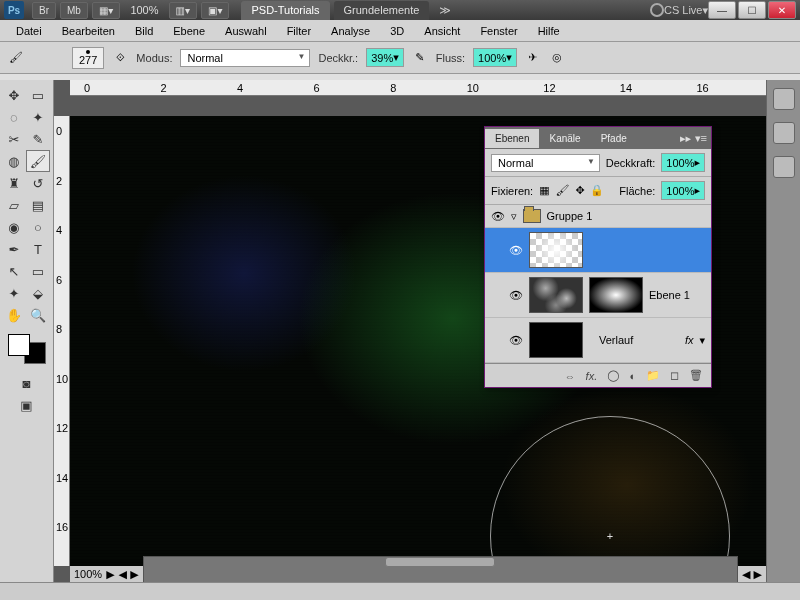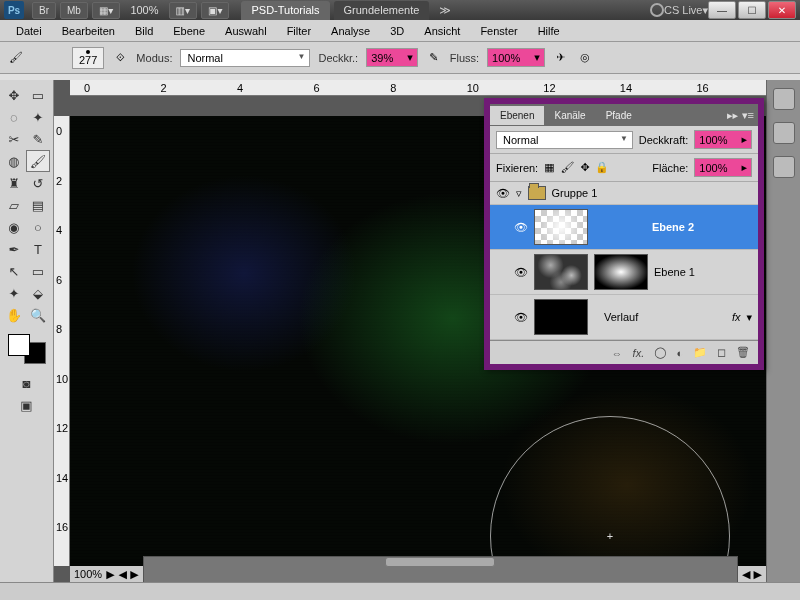--- a/index.html
+++ b/index.html
@@ -25,21 +25,21 @@
 .menubar { height:22px; background:#d4d4d4; border-bottom:1px solid #999; display:flex; align-items:center; padding:0 8px; gap:4px;}
 .menubar span { padding:2px 8px; cursor:default; }
 
 
 .optbar { height:32px; background:#d4d4d4; border-bottom:1px solid #999; display:flex; align-items:center; padding:0 8px; gap:8px;}
 .brush-chip { display:flex; flex-direction:column; align-items:center; font-size:9px; border:1px solid #999; padding:2px 6px; background:#eee;margin-left:40px;}
 .brush-chip .dot{width:4px;height:4px;background:#000;border-radius:50%;}
 .opt-label{color:#333;}
 .select{border:1px solid #999;background:#fff;padding:2px 22px 2px 6px;position:relative;}
 .select::after{content:"▼";position:absolute;right:4px;font-size:8px;color:#555;}
-.pct-box{display:flex;align-items:center;border:1px solid #999;background:#ec4899;padding:2px 4px;gap:14px;}
+.pct-box{display:flex;align-items:center;border:1px solid #999;background:#5eead4;padding:2px 4px;gap:0;}
 .icon-sm{width:16px;height:16px;display:flex;align-items:center;justify-content:center;}
 
 
 .main { position:absolute; top:80px; left:0; right:0; bottom:18px; display:flex; background:#b0b0b0;}
 .toolbox { width:54px; background:#d4d4d4; border-right:1px solid #888; padding:4px 2px;}
 .toolbox .row{display:flex;}
 .tool{width:24px;height:22px;border:1px solid transparent;display:flex;align-items:center;justify-content:center;font-size:13px;color:#333;}
 .swatch{width:38px;height:30px;position:relative;margin:8px auto;}
 .swatch .fg{width:22px;height:22px;background:#fff;border:1px solid #000;position:absolute;top:0;left:0;}
 .swatch .bg{width:22px;height:22px;background:#000;border:1px solid #666;position:absolute;bottom:0;right:0;}
@@ -63,21 +63,21 @@
 .brush-circle::after{content:"+";position:absolute;left:50%;top:50%;transform:translate(-50%,-50%);color:#ddd;font-size:11px;}
 .hscroll{position:absolute;bottom:0;left:16px;right:0;height:16px;background:#ccc;display:flex;align-items:center;font-size:9px;gap:4px;padding:0 4px;}
 .hscroll .thumb{flex:1;display:flex;justify-content:center;}
 .hscroll .thumb div{width:110px;height:10px;background:#aaa;border:1px solid #777;border-radius:3px;}
 
 
 .rightdock{width:34px;background:#8f8f8f;border-left:1px solid #666;display:flex;flex-direction:column;align-items:center;gap:12px;padding-top:8px;}
 .rightdock .ricon{width:22px;height:22px;background:#bbb;border:1px solid #666;border-radius:3px;}
 
 
-.panel{position:absolute;top:98px;left:484px;width:280px;background:#d4d4d4;border:6px solid #701a75;box-shadow:2px 2px 6px rgba(0,0,0,0.4);}
+.panel{position:absolute;top:126px;left:484px;width:228px;background:#d4d4d4;border:1px solid #701a75;box-shadow:2px 2px 6px rgba(0,0,0,0.4);}
 .panel-tabs{height:22px;background:#6b6b6b;display:flex;align-items:center;}
 .ptab{padding:4px 10px;color:#eee;font-size:10px;}
 .ptab.active{background:#d4d4d4;color:#222;}
 .ptab-icons{margin-left:auto;display:flex;gap:4px;padding-right:4px;color:#ddd;}
 .panel-row{display:flex;align-items:center;padding:4px 6px;gap:6px;border-bottom:1px solid #aaa;font-size:10px;}
 .panel-row .select{flex:1;}
 .layers{max-height:240px;overflow:hidden;}
 .layer{display:flex;align-items:center;padding:4px 6px;gap:6px;border-bottom:1px solid #bbb;}
 .layer .eye{width:14px;text-align:center;}
 .layer.selected{background:#3d85e0;color:#fff;}
@@ -301,21 +301,20 @@
   <div class="layers">
     <div class="layer group">
       <span class="eye">👁</span>
       <span>▿</span>
       <div class="folder"></div>
       <span>Gruppe 1</span>
     </div>
     <div class="layer selected" style="padding-left:24px">
       <span class="eye">👁</span>
       <div class="thumb checker"></div>
-      <span style="flex:1;text-align:center;font-weight:bold">Ebene 2</span>
     </div>
     <div class="layer" style="padding-left:24px">
       <span class="eye">👁</span>
       <div class="thumb noise"></div>
       <div class="thumb blob"></div>
       <span>Ebene 1</span>
     </div>
     <div class="layer" style="padding-left:24px">
       <span class="eye">👁</span>
       <div class="thumb black"></div>

